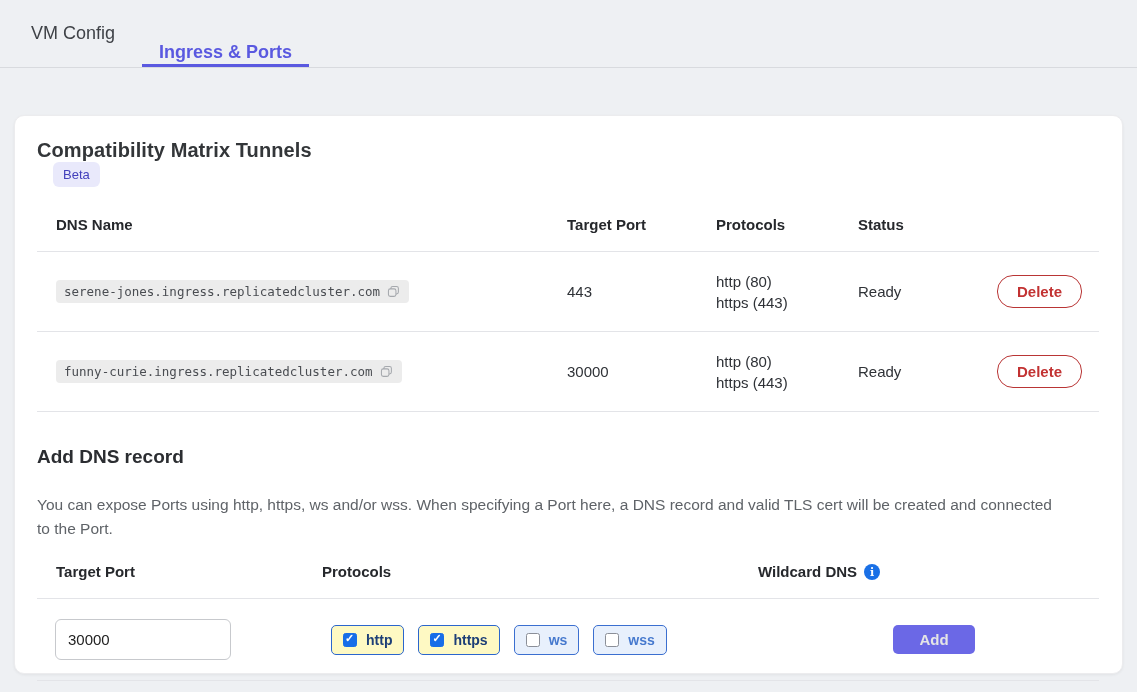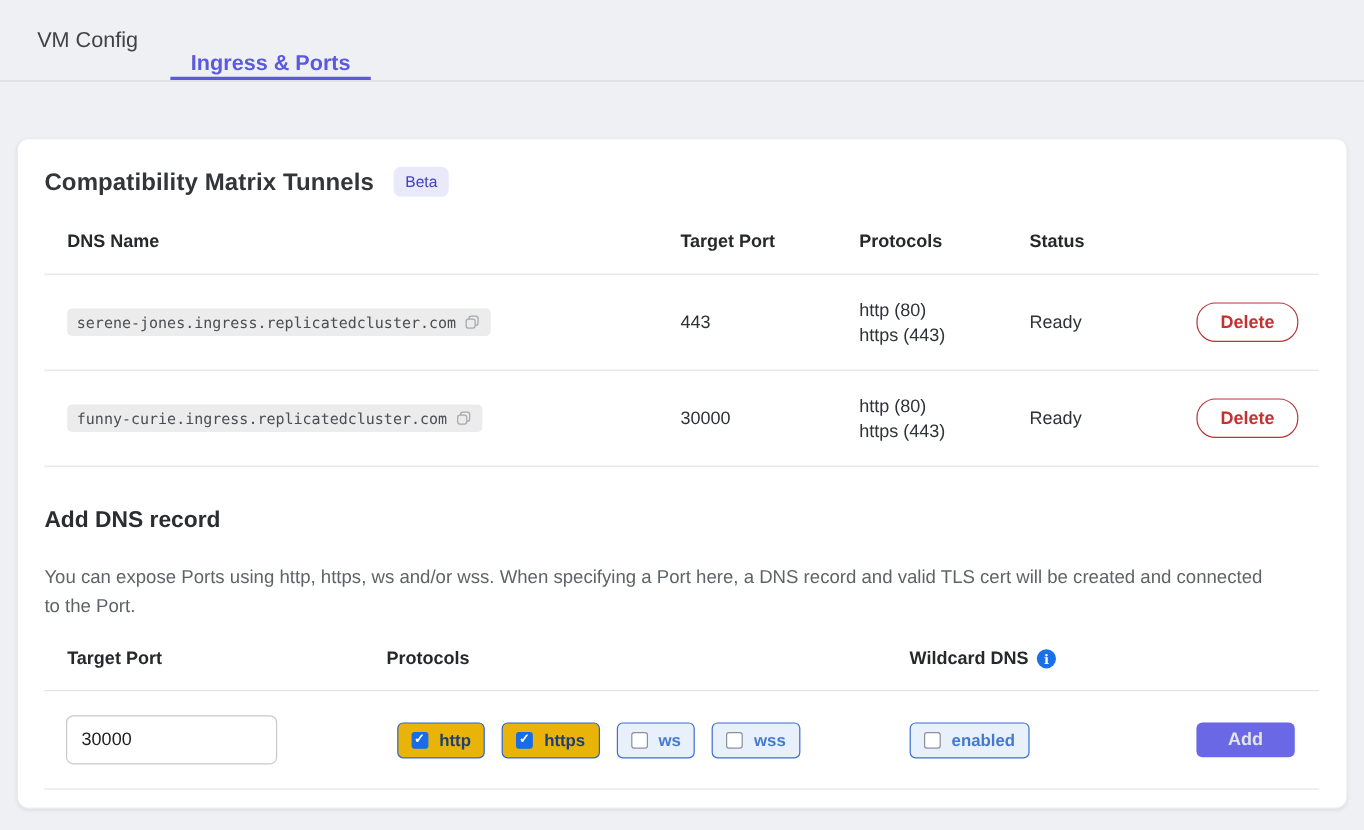--- a/index.html
+++ b/index.html
@@ -33,21 +33,21 @@
   .card {
     width:1109px; margin:47px 0 0 14px;
     background:#fff;
     border:1px solid #ececee;
     border-radius:10px;
     box-shadow:0 1px 3px rgba(0,0,0,0.06);
     padding:23px 23px 20px 22px;
     height:559px;
   }
 
-  .card-head { display:flex; align-items:flex-end; margin-bottom:10px; }
+  .card-head { display:flex; align-items:flex-start; margin-bottom:10px;flex-direction:column; }
   .card-title { font-size:20px; font-weight:700; color:#333639; letter-spacing:.1px; }
   .badge {
     margin-left:16px;
     background:#e9e9fb; color:#4340bc;
     font-size:13px; font-weight:500;
     padding:5px 10px; border-radius:6px;
   }
 
   
   .t-row {
@@ -116,21 +116,21 @@
     outline:none;
   }
 
   .toggle-group { display:flex; gap:14px; }
   .toggle {
     display:inline-flex; align-items:center; gap:9px;
     border:1px solid #3b6fd0; border-radius:5px;
     padding:6px 11px; background:#e8f0fc;
     cursor:pointer; user-select:none;
   }
-  .toggle[data-checked="true"] { background:#eab308; border-color:#2b66cd; }
+  .toggle[data-checked="true"] { background:#fef9c3; border-color:#2b66cd; }
   .cb {
     width:14px; height:14px; border:1.5px solid #8b8f98;
     border-radius:2.5px; background:#fff; position:relative; flex:none;
   }
   .toggle[data-checked="true"] .cb { background:#176de8; border-color:#176de8; }
   .toggle[data-checked="true"] .cb::after {
     content:"✓"; position:absolute; left:1px; top:-2px;
     color:#fff; font-size:11px; font-weight:700;
   }
   .toggle-label { font-size:14px; font-weight:700; color:#4679ce; }
@@ -244,26 +244,20 @@
       </label>
       <label class="toggle" data-checked="false">
         <span class="cb"></span>
         <span class="toggle-label">ws</span>
       </label>
       <label class="toggle" data-checked="false">
         <span class="cb"></span>
         <span class="toggle-label">wss</span>
       </label>
     </div>
-    <div>
-      <label class="toggle" data-checked="false">
-        <span class="cb"></span>
-        <span class="toggle-label">enabled</span>
-      </label>
-    </div>
     <div class="add-cell">
       <button class="add-btn">Add</button>
     </div>
   </div>
 
   <div class="bottom-divider"></div>
 
 </div>
 
 </body></html>

